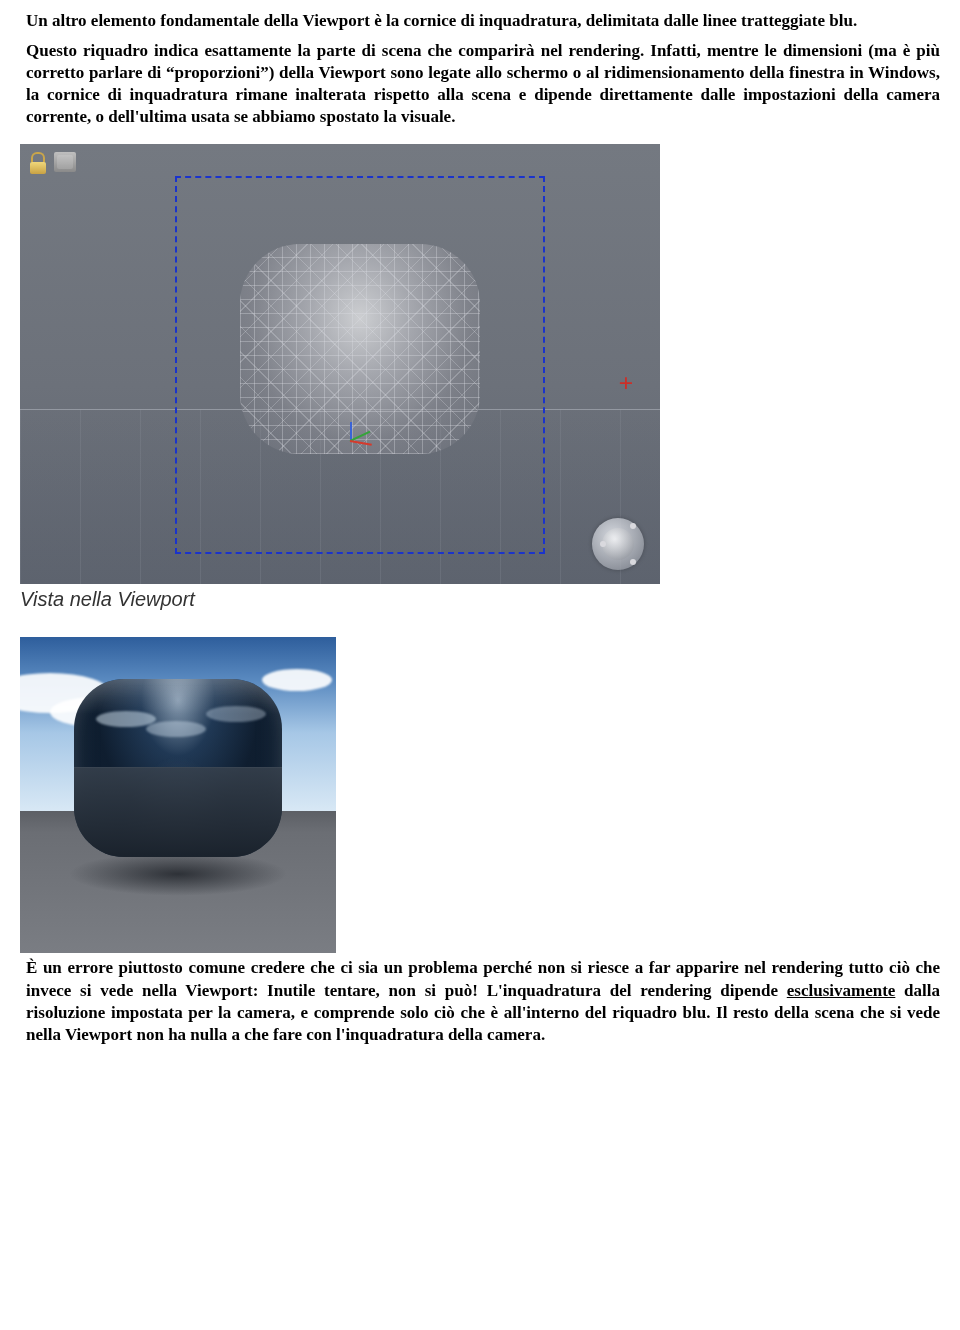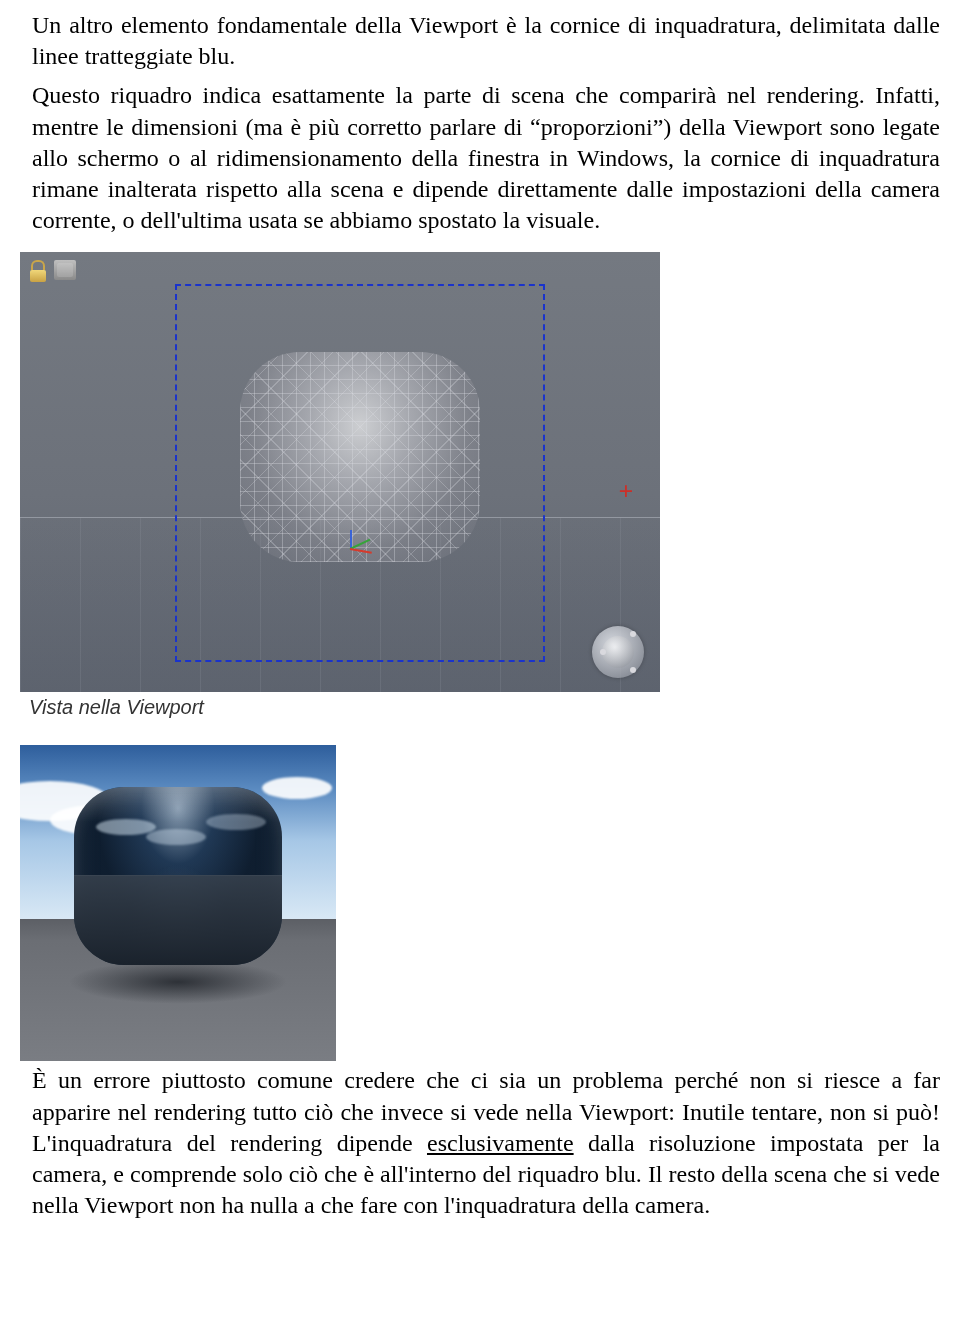--- a/index.html
+++ b/index.html
@@ -8,34 +8,35 @@
     background: #ffffff;
     font-family: Georgia, 'Times New Roman', serif;
     color: #000000;
   }
   .page {
     width: 960px;
     box-sizing: border-box;
     padding: 10px 20px 20px 20px;
   }
   .para {
-    font-size: 24px;
+    font-size: 17px;
     line-height: 1.3;
     text-align: justify;
-    margin: 0 0 8px 12px;
+    margin: 0 0 8px 6px;
+    font-weight: bold;
   }
   .figure {
     margin: 16px 0 4px 0;
   }
   .caption {
     font-family: Arial, Helvetica, sans-serif;
     font-style: italic;
     font-size: 20px;
     color: #333;
-    margin: 2px 0 26px 9px;
+    margin: 2px 0 26px 0;
   }
   .underline {
     text-decoration: underline;
   }
   
   .viewport-fig {
     width: 640px;
     height: 440px;
     background: linear-gradient(to bottom, #747981 0%, #6c717a 55%, #5f6570 100%);
     position: relative;

